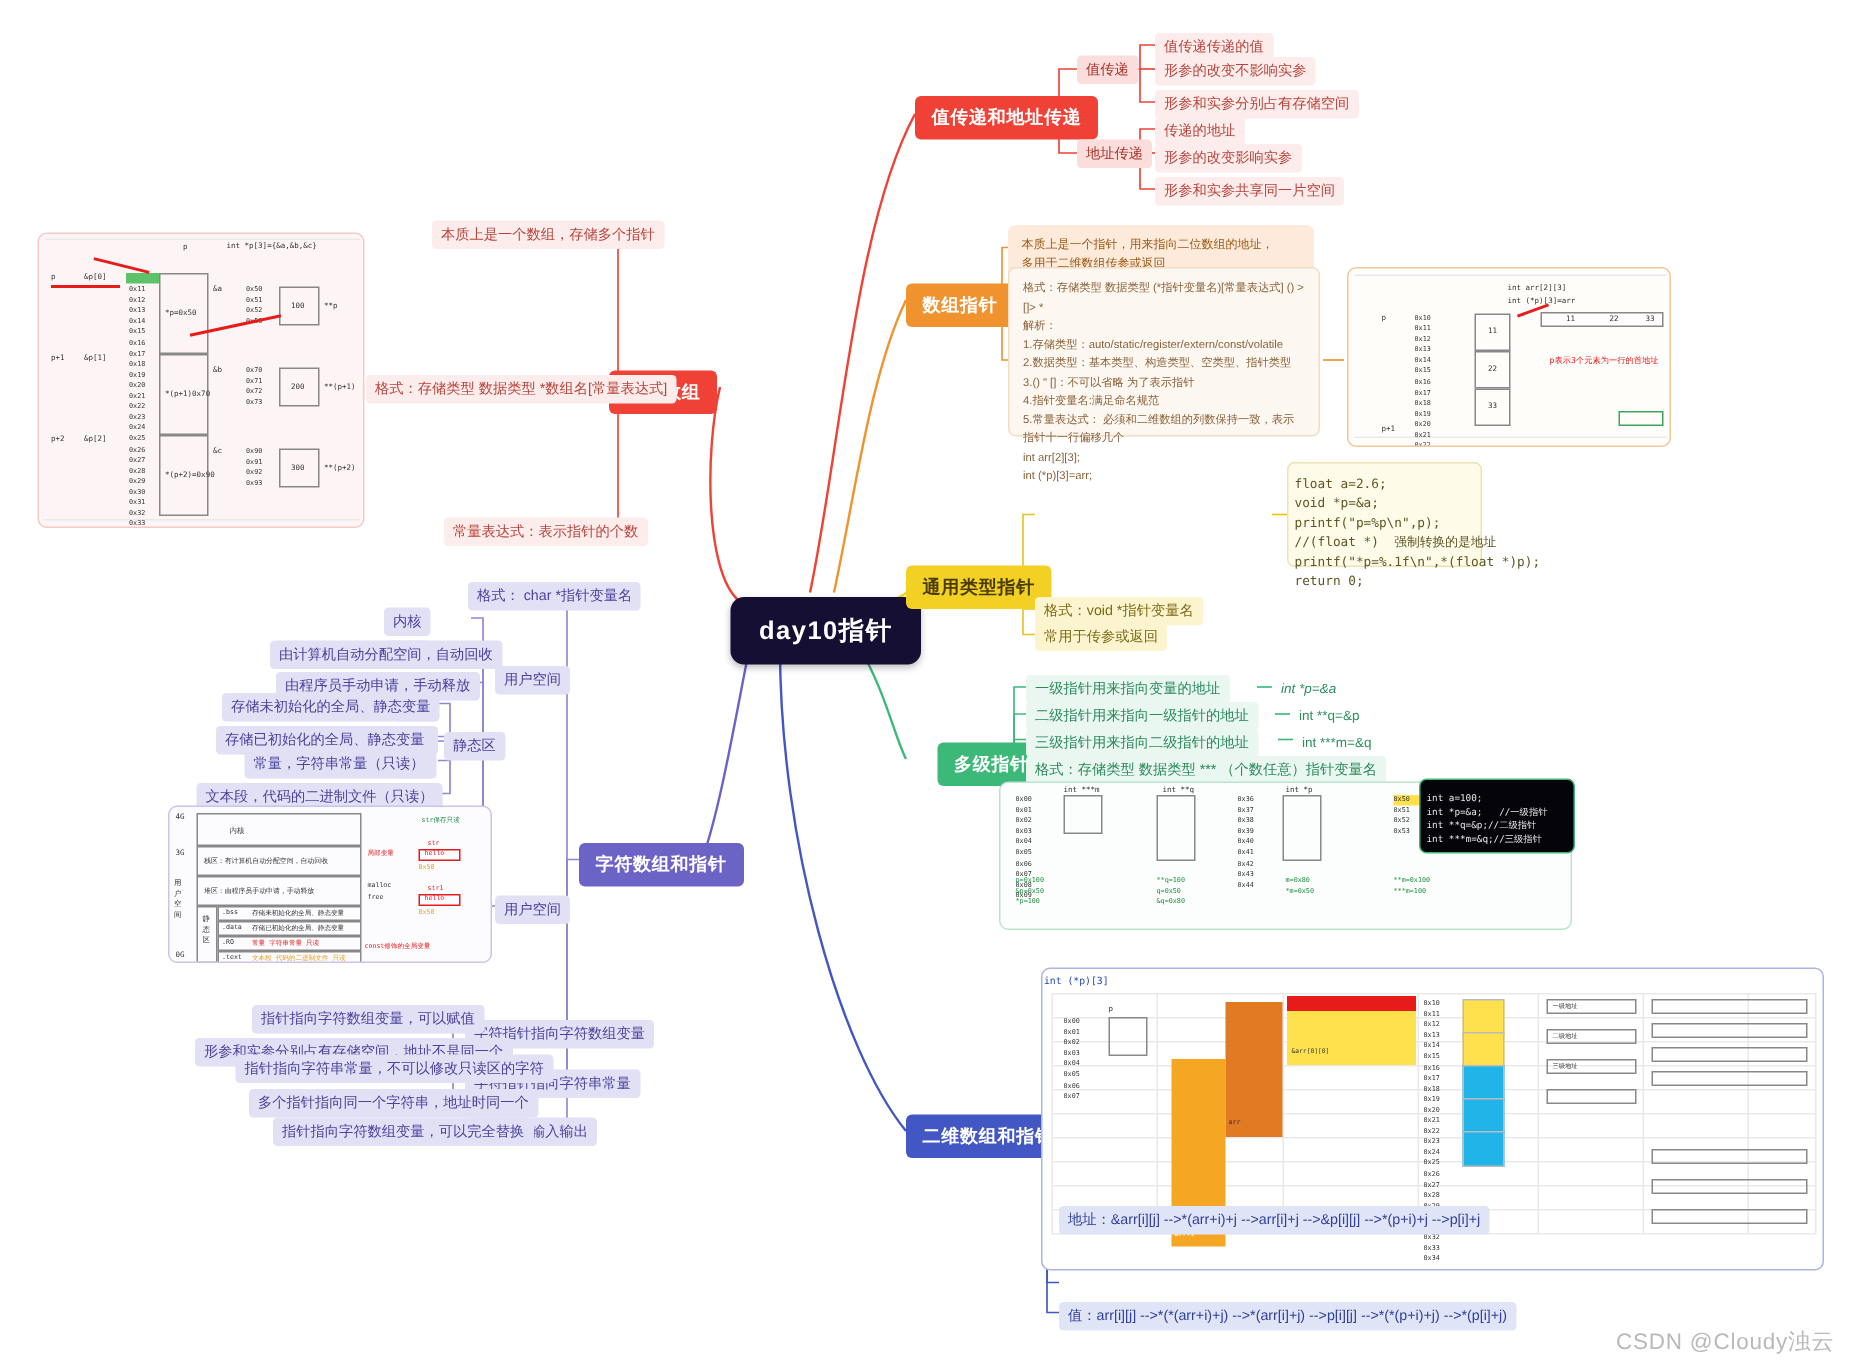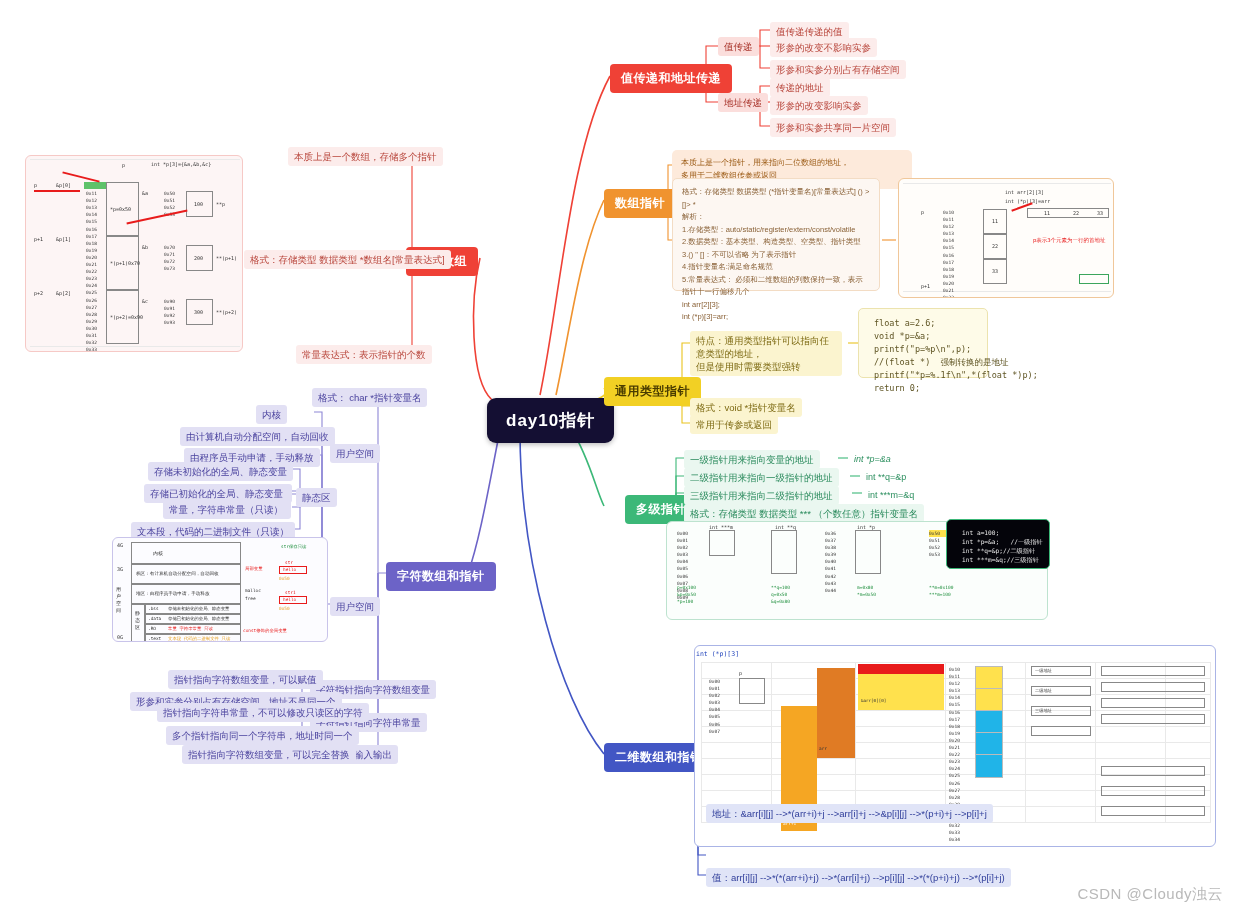--- a/index.html
+++ b/index.html
@@ -38,21 +38,21 @@
   .tone-red2{background:#fceceb;color:#b8453b;}
   .tone-yellow{background:#fbf4cf;color:#7d6a13;}
   .tone-green2{background:#eaf7f0;color:#2a8a5c;}
   .tone-purple{background:#e2e0f4;color:#4a429e;}
   .tone-blue{background:#e0e4f7;color:#32409c;}
   .tone-plain{background:transparent;color:#2c8f5f;}
 
   .codebox{
     position:absolute;box-sizing:border-box;border-radius:5px;
     font-family:"DejaVu Sans Mono","Liberation Mono",monospace;
-    font-size:8.5px;line-height:13px;white-space:pre;padding:8px 15px;
+    font-size:8.5px;line-height:13px;white-space:pre;padding:8px 4px;
   }
   .notebox{
     position:absolute;box-sizing:border-box;border-radius:5px;
     font-size:7.5px;line-height:12.5px;padding:7px 9px;
   }
   .imgbox{
     position:absolute;box-sizing:border-box;border-radius:6px;overflow:hidden;
   }
 
   
@@ -273,21 +273,21 @@
     <div class="cap" style="left:190px;top:99px;">**(p+1)</div>
     <div class="cap" style="left:190px;top:153px;">**(p+2)</div>
 
     <div class="arw" style="left:8px;top:34px;width:46px;"></div>
     <div class="arw" style="left:36px;top:20px;width:38px;transform:rotate(14deg);"></div>
     <div class="arw" style="left:100px;top:60px;width:62px;transform:rotate(-12deg);"></div>
   </div>
 
   <div class="node l1 orange" style="left:604px;top:189px;">数组指针</div>
 
-  <div class="notebox" style="left:672px;top:150px;width:240px;background:#fdeadb;color:#9b5a14;white-space:pre-line;font-size:8px;">本质上是一个指针，用来指向二位数组的地址，
+  <div class="notebox" style="left:672px;top:150px;width:204px;background:#fdeadb;color:#9b5a14;white-space:pre-line;font-size:8px;">本质上是一个指针，用来指向二位数组的地址，
 多用于二维数组传参或返回</div>
 
   <div class="notebox" style="left:672px;top:178px;width:208px;height:113px;background:#fdf7f2;border:1px solid #f3dcc4;color:#8a6238;">
     <div>格式：存储类型 数据类型 (*指针变量名)[常量表达式]    () &gt; []&gt; *</div>
     <div>解析：</div>
     <div>1.存储类型：auto/static/register/extern/const/volatile</div>
     <div>2.数据类型：基本类型、构造类型、空类型、指针类型</div>
     <div>3.() " []：不可以省略    为了表示指针</div>
     <div>4.指针变量名:满足命名规范</div>
     <div>5.常量表达式：  必须和二维数组的列数保持一致，表示指针十一行偏移几个</div>
@@ -330,22 +330,20 @@
     <div class="cap" style="left:174px;top:31px;">22</div>
     <div class="cap" style="left:198px;top:31px;">33</div>
 
     <div class="cap red" style="left:134px;top:58px;font-size:5.5px;">p表示3个元素为一行的首地址</div>
     <div class="arw" style="left:112px;top:27px;width:22px;transform:rotate(-20deg);"></div>
     <div class="box" style="left:180px;top:95px;width:30px;height:10px;border-color:#3ba55c;"></div>
   </div>
 
   <div class="node l1 yellow" style="left:604px;top:377px;">通用类型指针</div>
 
-  <div class="node l3 tone-yellow" style="left:690px;top:331px;white-space:pre-line;max-width:152px;">特点：通用类型指针可以指向任意类型的地址，
-但是使用时需要类型强转</div>
   <div class="node l3 tone-yellow" style="left:690px;top:398px;">格式：void *指针变量名</div>
   <div class="node l3 tone-yellow" style="left:690px;top:415px;">常用于传参或返回</div>
 
   <div class="codebox" style="left:858px;top:308px;width:130px;height:70px;background:#fefbe8;border:1px solid #ece3ae;color:#5f5524;">float a=2.6;
 void *p=&amp;a;
 printf("p=%p\n",p);
 //(float *)  强制转换的是地址
 printf("*p=%.1f\n",*(float *)p);
 return 0;</div>
 

